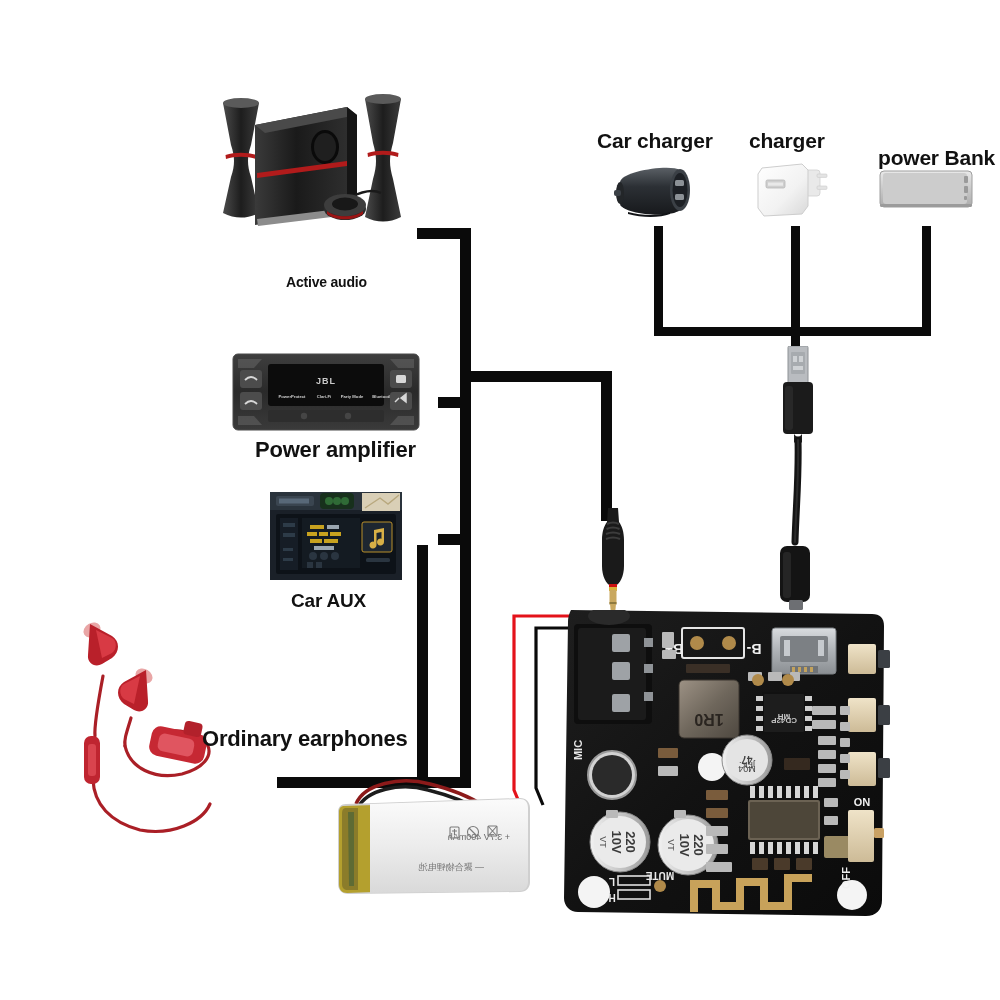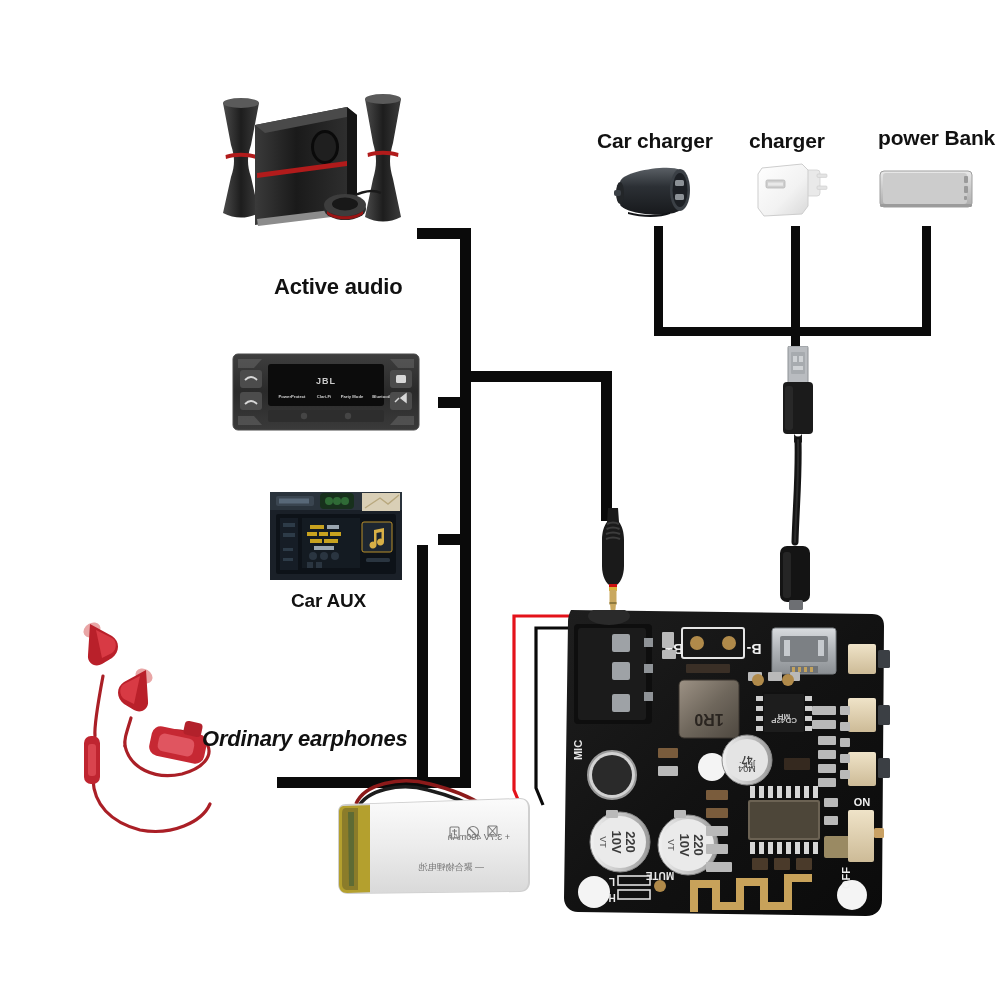--- a/index.html
+++ b/index.html
@@ -75,21 +75,21 @@
 
       <g>
         <path d="M146 112 C 158 106, 168 104, 176 108" stroke="#1a1a1a" stroke-width="2.5" fill="none"></path>
         <ellipse cx="140" cy="124" rx="21" ry="11" fill="#2b2b2b"></ellipse>
         <ellipse cx="140" cy="120" rx="21" ry="11" fill="#3d3d3d"></ellipse>
         <ellipse cx="140" cy="119" rx="13" ry="6.5" fill="#181818"></ellipse>
         <path d="M122 126 C 130 133, 150 133, 158 126 L 158 129 C 150 136, 130 136, 122 129 Z" fill="#9b1414"></path>
       </g>
     </svg>
   </div>
-  <div class="lbl" style="left:274px;top:274px;font-size:22px;">Active audio</div>
+  <div class="lbl" style="left:286px;top:274px;font-size:14px;">Active audio</div>
 
   <div class="dev" style="left:232px;top:352px;">
     <svg width="188" height="80" viewBox="0 0 188 80">
       <defs>
         <linearGradient id="haGrad" x1="0" y1="0" x2="0" y2="1">
           <stop offset="0" stop-color="#3e3e3e"></stop>
             <stop offset="0.5" stop-color="#2a2a2a"></stop>
           <stop offset="1" stop-color="#3a3a3a"></stop>
         </linearGradient>
       </defs>
@@ -110,20 +110,21 @@
       <rect x="158" y="40" width="22" height="18" rx="3" fill="#4c4c4c"></rect>
       <path d="M13 28 q6 -6 12 0" stroke="#d8d8d8" stroke-width="1.8" fill="none"></path>
       <path d="M13 52 q6 -6 12 0" stroke="#d8d8d8" stroke-width="1.8" fill="none"></path>
       <rect x="164" y="23" width="10" height="8" rx="1.5" fill="#d8d8d8"></rect>
       <path d="M169 46 l5 -4 v8 z M163 50 l4 -4" stroke="#d8d8d8" stroke-width="1.5" fill="#d8d8d8"></path>
       <rect x="36" y="58" width="116" height="12" rx="2" fill="#2d2d2d"></rect>
       <circle cx="72" cy="64" r="3.2" fill="#454545"></circle>
       <circle cx="116" cy="64" r="3.2" fill="#454545"></circle>
     </svg>
   </div>
+  <div class="lbl" style="left:255px;top:437px;font-size:22px;">Power amplifier</div>
 
   <div class="dev" style="left:270px;top:492px;">
     <svg width="132" height="88" viewBox="0 0 132 88">
       <rect x="0" y="0" width="132" height="88" fill="#1a2028"></rect>
       <rect x="0" y="0" width="132" height="18" fill="#2a333c"></rect>
       <rect x="6" y="4" width="38" height="10" rx="2" fill="#3a4550"></rect>
       <rect x="9" y="6.5" width="30" height="5" fill="#586878"></rect>
       <rect x="50" y="1" width="34" height="16" rx="4" fill="#17301c"></rect>
       <circle cx="59" cy="9" r="4" fill="#2f6b36"></circle>
         <circle cx="67" cy="9" r="4" fill="#2f6b36"></circle>
@@ -183,21 +184,21 @@
         <rect x="26" y="136" width="8" height="32" rx="3" fill="#d9444e"></rect>
       </g>
 
       <g>
         <rect x="88" y="122" width="56" height="30" rx="9" transform="rotate(12 116 137)" fill="#c62833"></rect>
         <rect x="96" y="128" width="36" height="18" rx="6" transform="rotate(12 114 137)" fill="#e05560"></rect>
         <rect x="122" y="114" width="18" height="14" rx="4" transform="rotate(12 131 121)" fill="#b2212b"></rect>
       </g>
     </svg>
   </div>
-  <div class="lbl" style="left:202px;top:726px;font-size:22px;font-style:italic;">Ordinary earphones</div>
+  <div class="lbl" style="left:202px;top:726px;font-size:22px;">Ordinary earphones</div>
 
   <div class="lbl" style="left:597px;top:129px;font-size:21px;">Car charger</div>
   <div class="dev" style="left:608px;top:162px;">
     <svg width="92" height="62" viewBox="0 0 92 62">
       <defs>
         <linearGradient id="ccGrad" x1="0" y1="0" x2="0" y2="1">
           <stop offset="0" stop-color="#5a5f65"></stop>
             <stop offset="0.4" stop-color="#2c3035"></stop>
           <stop offset="1" stop-color="#17191c"></stop>
         </linearGradient>
@@ -225,21 +226,21 @@
       </defs>
       <rect x="46" y="12" width="22" height="26" rx="3" fill="#e9e9e9" stroke="#cfcfcf" stroke-width="0.8"></rect>
       <rect x="65" y="16" width="10" height="3.4" rx="1" fill="#e4e4e4" stroke="#c9c9c9" stroke-width="0.6"></rect>
       <rect x="65" y="28" width="10" height="3.4" rx="1" fill="#e4e4e4" stroke="#c9c9c9" stroke-width="0.6"></rect>
       <path d="M10 10 L 50 6 L 56 12 L 56 48 L 50 56 L 12 58 L 6 50 L 6 16 Z" fill="url(#wcGrad)" stroke="#cdcdcd" stroke-width="1"></path>
       <rect x="14" y="22" width="19" height="8" rx="1.6" fill="#cfcfcf" stroke="#b6b6b6" stroke-width="0.8"></rect>
       <rect x="16" y="24.5" width="15" height="3.2" fill="#e9e9e9"></rect>
     </svg>
   </div>
 
-  <div class="lbl" style="left:878px;top:126px;font-size:21px;">power Bank</div>
+  <div class="lbl" style="left:878px;top:146px;font-size:21px;">power Bank</div>
   <div class="dev" style="left:878px;top:167px;">
     <svg width="98" height="46" viewBox="0 0 98 46">
       <defs>
         <linearGradient id="pbGrad" x1="0" y1="0" x2="0" y2="1">
           <stop offset="0" stop-color="#e9e9e9"></stop>
             <stop offset="0.5" stop-color="#c9c9c9"></stop>
           <stop offset="1" stop-color="#ababab"></stop>
         </linearGradient>
       </defs>
       <rect x="2" y="4" width="92" height="36" rx="4" fill="url(#pbGrad)" stroke="#9e9e9e" stroke-width="1"></rect>

